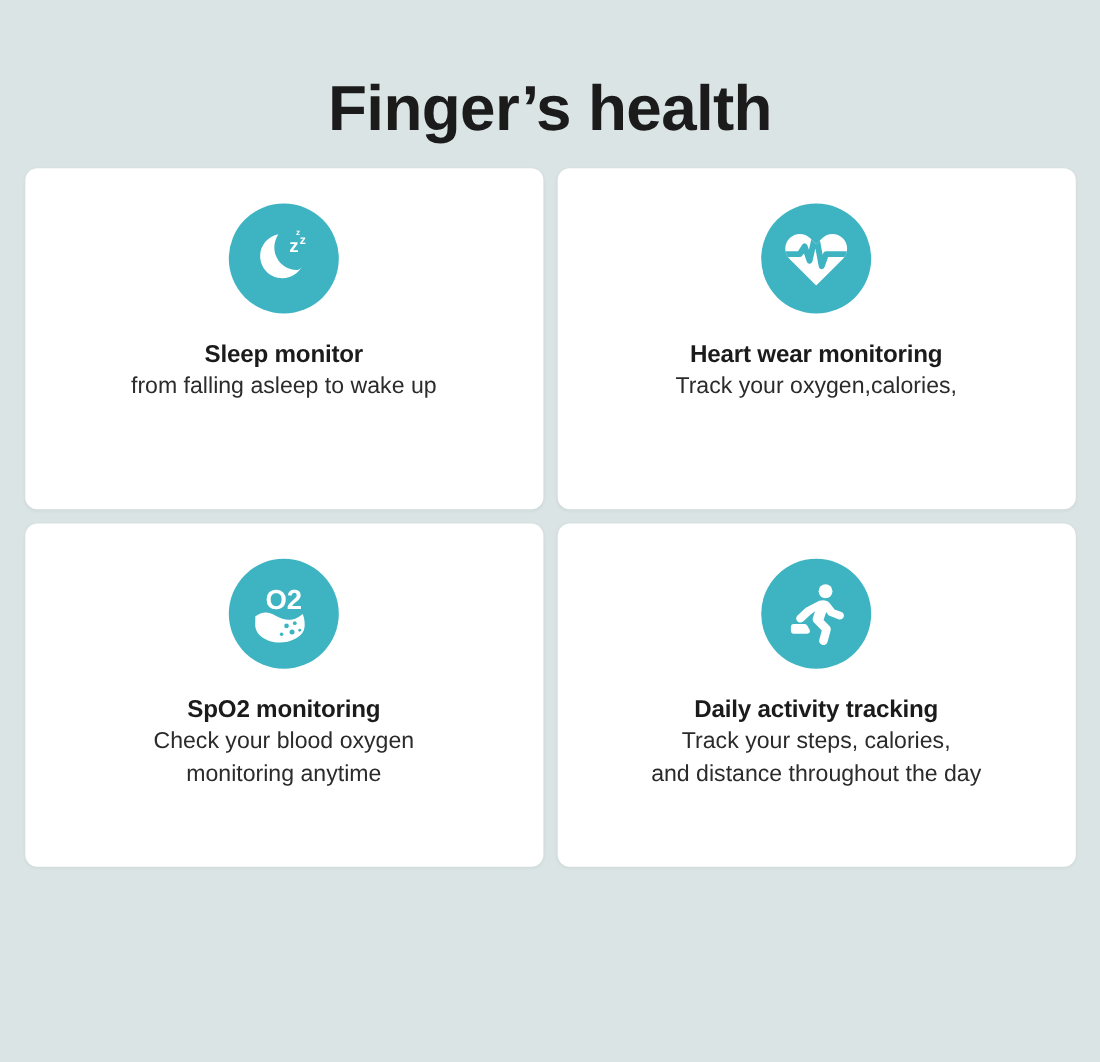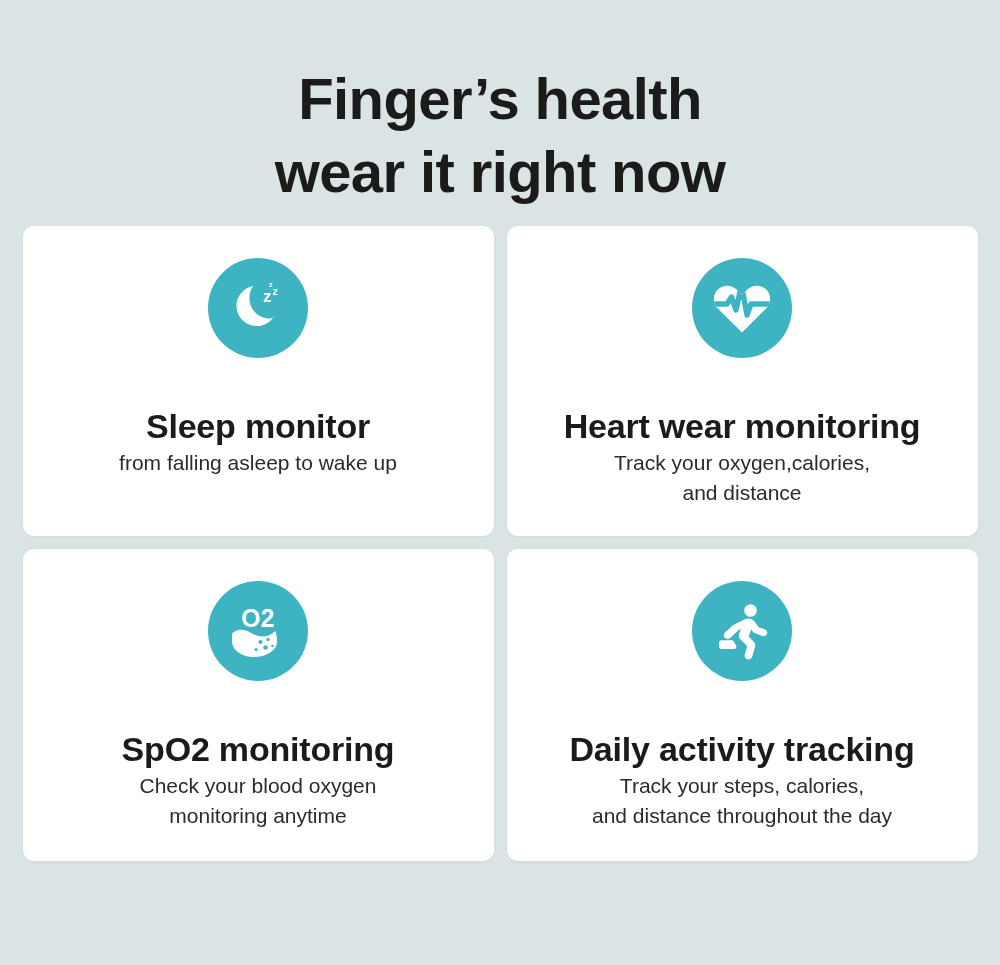--- a/index.html
+++ b/index.html
@@ -72,27 +72,27 @@
     background: #3eb4c3;
     display: flex;
     align-items: center;
     justify-content: center;
     flex: 0 0 auto;
   }
 
   .icon-badge svg { display: block; }
 
   .card-title {
-    font-size: 34px;
+    font-size: 22px;
     font-weight: 700;
     letter-spacing: -0.2px;
     color: #1b1b1b;
     text-align: right;
     line-height: 1.2;
-    margin-top: 48px;
+    margin-top: 24px;
   }
 
   .card-desc {
     font-size: 21px;
     font-weight: 400;
     color: #2b2b2b;
     text-align: center;
     line-height: 1.42;
     margin-top: 1px;
     padding: 0 16px;
@@ -100,21 +100,20 @@
 
   .card-desc .l2 { display: block; }
 </style>
 </head>
 <body>
 
 <div class="page">
 
   <div class="hero">
     <span class="hero-line">Finger’s health</span>
-    <span class="hero-line">wear it right now</span>
   </div>
 
   <div class="grid">
 
     <div class="card">
       <div class="icon-badge">
         <svg width="66" height="66" viewBox="0 0 66 66" aria-hidden="true">
           <path d="M45 43.5c-11.4 0-20.6-9.2-20.6-20.6 0-4.4 1.4-8.5 3.7-11.9C18.6 12.9 11.5 21 11.5 30.8c0 11.1 9 20.2 20.2 20.2 7.9 0 14.7-4.5 18-11.1-1.5 2.3-2.8 3.6-4.7 3.6z" fill="#ffffff"></path>
           <text x="38" y="27" font-family="'Liberation Sans', sans-serif" font-size="17" font-weight="700" fill="#ffffff">z</text>
           <text x="47.5" y="19.5" font-family="'Liberation Sans', sans-serif" font-size="11" font-weight="700" fill="#ffffff">z</text>
@@ -137,21 +136,20 @@
           </defs>
           <path d="M31 55.5 6.8 31.4C1.6 26.2 1.6 17.8 6.8 12.6s13.6-5.2 18.8 0L31 18l5.4-5.4c5.2-5.2 13.6-5.2 18.8 0s5.2 13.6 0 18.8L31 55.5z" fill="#ffffff"></path>
           <g clip-path="url(#heartClip)">
             <path d="M-4 27 H16 L20.5 20 L25 33 L30.5 8 L36 38 L40 27 H66" fill="none" stroke="#3eb4c3" stroke-width="5.4" stroke-linejoin="round" stroke-linecap="butt"></path>
           </g>
         </svg>
       </div>
       <div class="card-title">Heart wear monitoring</div>
       <div class="card-desc">
         <span>Track your oxygen,calories,</span>
-        <span class="l2">and distance</span>
       </div>
     </div>
 
     <div class="card">
       <div class="icon-badge">
         <svg width="68" height="68" viewBox="0 0 68 68" aria-hidden="true">
           <text x="34" y="30" text-anchor="middle" font-family="'Liberation Sans', sans-serif" font-size="25" font-weight="700" fill="#ffffff">O2</text>
           <path d="M8 36.5c7-5.5 13-4 19 -0.5 6.5 3.8 13.5 5 20 1.2 1.4-.8 2.9-1.9 4.2-3.1 1.2 3.2 1.8 6.2 1.8 9.4 0 2.2-.3 4-.9 5.6-2.6 6.2-11.8 11-22.1 11C18.4 60.1 8 53.2 8 44.2c0-2.6.3-5.2 0-7.7z" fill="#ffffff"></path>
           <circle cx="36.5" cy="45" r="2.1" fill="#3eb4c3"></circle>
           <circle cx="44" cy="42.5" r="1.7" fill="#3eb4c3"></circle>

